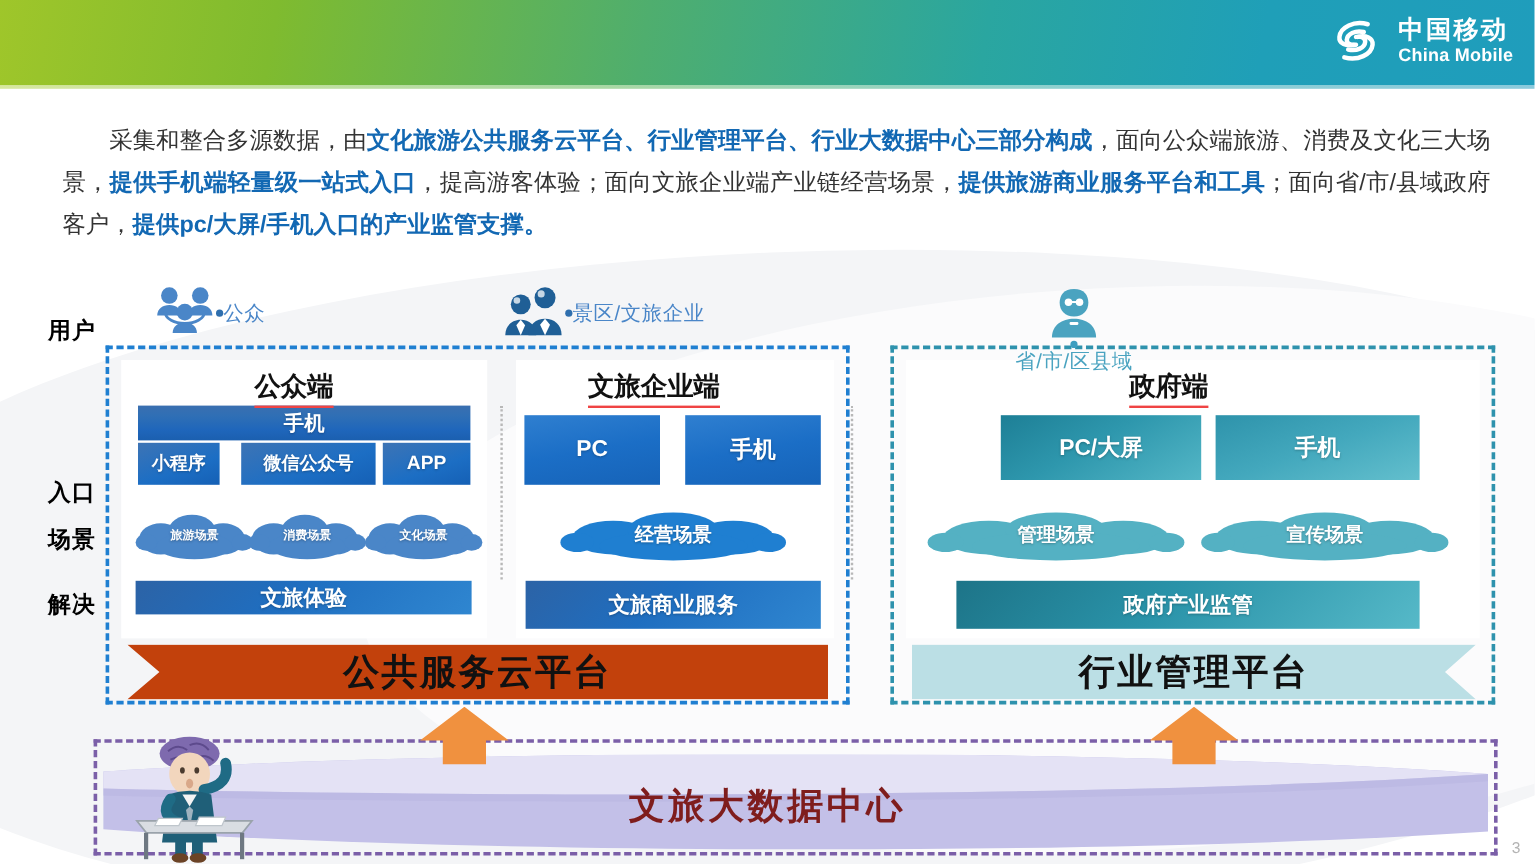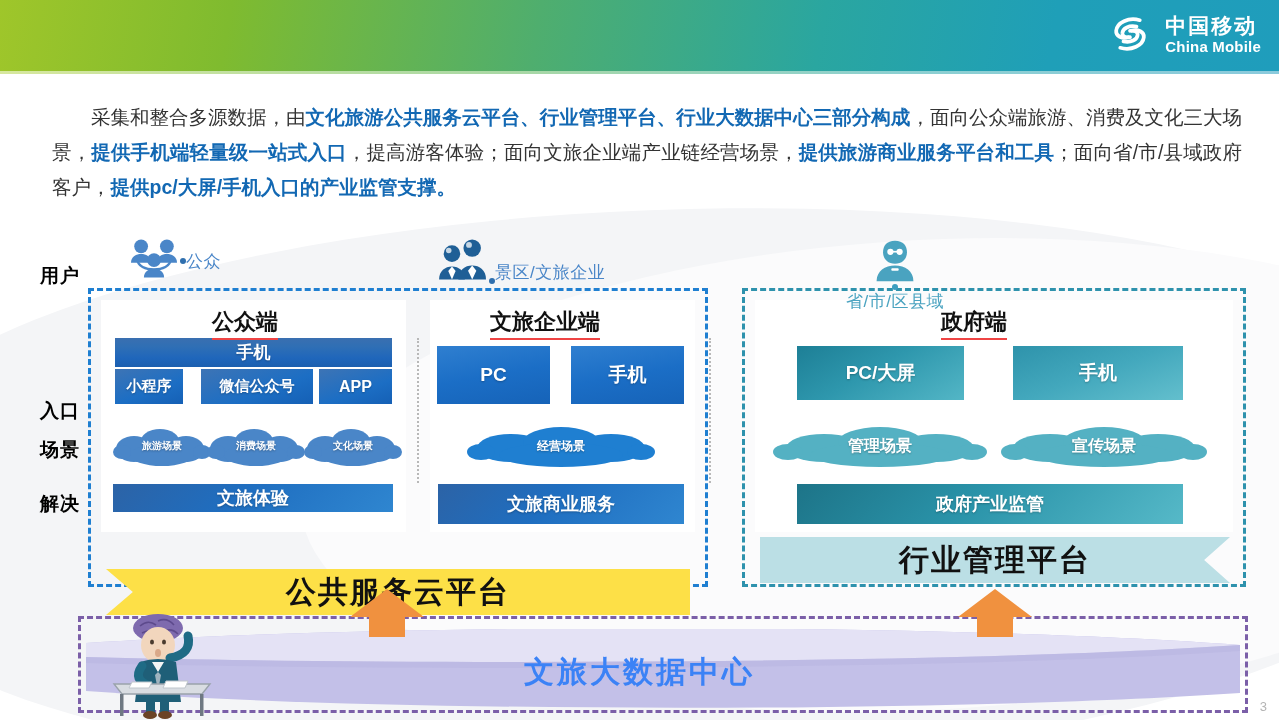--- a/index.html
+++ b/index.html
@@ -96,21 +96,21 @@
   #lbl-scene { left: 40px; top: 437px; }
   #lbl-solve { left: 40px; top: 491px; }
 
   
   .userchip {
     position: absolute;
     display: flex; align-items: center; gap: 0;
     z-index: 6;
   }
   #user-public { left: 128px; top: 238px; }
-  #user-scenic { left: 437px; top: 238px; align-items: flex-end; }
+  #user-scenic { left: 419px; top: 238px; }
   #user-gov    { left: 846px; top: 238px; flex-direction: column; }
   .userchip .uicon { width: 52px; height: 46px; display: block; }
   .userchip .dot {
     width: 6px; height: 6px; border-radius: 50%;
     background: #2f6fae; display: inline-block;
   }
   .userchip .utxt {
     font-size: 17px; color: #4a86c8; letter-spacing: .5px;
   }
   #user-gov .utxt { color: #4aa3c0; }
@@ -167,21 +167,21 @@
   .ebox {
     position: absolute;
     display: flex; align-items: center; justify-content: center;
     color: #ffffff; font-weight: bold;
     z-index: 6;
     text-shadow: 0 1px 2px rgba(0,0,0,.25);
   }
   .blue-grad  { background: linear-gradient(180deg,#3a6fb0 0%, #2f6fb5 30%, #1f66bb 70%, #1b5faf 100%); }
   .blue-grad2 { background: linear-gradient(160deg,#3d74b5 0%, #1c6ec4 60%, #1560b5 100%); }
   .blue-flat  { background: linear-gradient(170deg,#2f7fd0 0%, #1b6ec6 50%, #1663b8 100%); }
-  .teal-grad  { background: linear-gradient(150deg,#1d7f96 0%, #2e97ad 45%, #53b6c6 100%); }
+  .teal-grad  { background: linear-gradient(150deg,#1d7f96 0%, #2e97ad 45%, #53b6c6 100%); margin-left: 37px; }
   .teal-grad2 { background: linear-gradient(160deg,#2e93ab 0%, #43a8bd 50%, #63bfcd 100%); }
 
   #e-phone   { left: 115px; top: 338px; width: 277px; height: 29px; font-size: 17px; }
   #e-mini    { left: 115px; top: 369px; width: 68px;  height: 35px; font-size: 15px; }
   #e-wechat  { left: 201px; top: 369px; width: 112px; height: 35px; font-size: 15px; }
   #e-app     { left: 319px; top: 369px; width: 73px;  height: 35px; font-size: 16px; }
   #e-pc      { left: 437px; top: 346px; width: 113px; height: 58px; font-size: 19px; }
   #e-bphone  { left: 571px; top: 346px; width: 113px; height: 58px; font-size: 19px; }
   #e-pcbig   { left: 797px; top: 346px; width: 167px; height: 54px; font-size: 19px; }
   #e-gphone  { left: 1013px; top: 346px; width: 170px; height: 54px; font-size: 19px; }
@@ -199,21 +199,21 @@
     text-shadow: 0 1px 2px rgba(0,0,0,.28);
     white-space: nowrap;
   }
   #c-travel { left: 112px; top: 425px; width: 100px; height: 42px; }
   #c-spend  { left: 206px; top: 425px; width: 100px; height: 42px; }
   #c-culture{ left: 303px; top: 425px; width: 100px; height: 42px; }
   #c-oper   { left: 466px; top: 424px; width: 190px; height: 44px; }
   #c-manage { left: 772px; top: 424px; width: 216px; height: 44px; }
   #c-promo  { left: 1000px; top: 424px; width: 208px; height: 44px; }
   #c-travel span, #c-spend span, #c-culture span { font-size: 10px; }
-  #c-oper span { font-size: 12px; }
+  #c-oper span { font-size: 16px; }
   #c-manage span, #c-promo span { font-size: 16px; }
 
   
   .sbar {
     position: absolute;
     display: flex; align-items: center; justify-content: center;
     color: #fff; font-weight: bold;
     z-index: 6;
     text-shadow: 0 1px 2px rgba(0,0,0,.25);
   }
@@ -225,22 +225,22 @@
              background: linear-gradient(135deg,#1d7488 0%, #2a93a9 45%, #56b9c8 100%); }
 
   
   .banner {
     position: absolute;
     z-index: 6;
     display: flex; align-items: center; justify-content: center;
     font-size: 30px; font-weight: bold; color: #111;
   }
   #b-public {
-    left: 106px; top: 569px; width: 584px; height: 46px;
-    background: #fde047;
+    left: 106px; top: 537px; width: 584px; height: 46px;
+    background: #c2410c;
     clip-path: polygon(0 0, 100% 0, 100% 100%, 0 100%, 4.6% 50%);
   }
   #b-industry {
     left: 760px; top: 537px; width: 470px; height: 46px;
     background: #bbdfe5;
     clip-path: polygon(0 0, 100% 0, 94.5% 50%, 100% 100%, 0 100%);
   }
   #b-public span, #b-industry span { letter-spacing: 2px; }
 
   
@@ -258,21 +258,21 @@
   #cyl {
     position: absolute;
     left: 86px; top: 629px; width: 1154px; height: 80px;
     z-index: 4;
   }
   #bd-title {
     position: absolute;
     left: 0; top: 652px; width: 1279px;
     text-align: center;
     font-size: 30px; font-weight: bold;
-    color: #3b82f6;
+    color: #7f1d1d;
     letter-spacing: 3px;
     z-index: 6;
   }
   #analyst { position: absolute; left: 96px; top: 612px; width: 132px; height: 108px; z-index: 7; }
 
   
   #pagenum {
     position: absolute; right: 12px; bottom: 6px;
     font-size: 13px; color: #b4b4b4; z-index: 8;
   }

